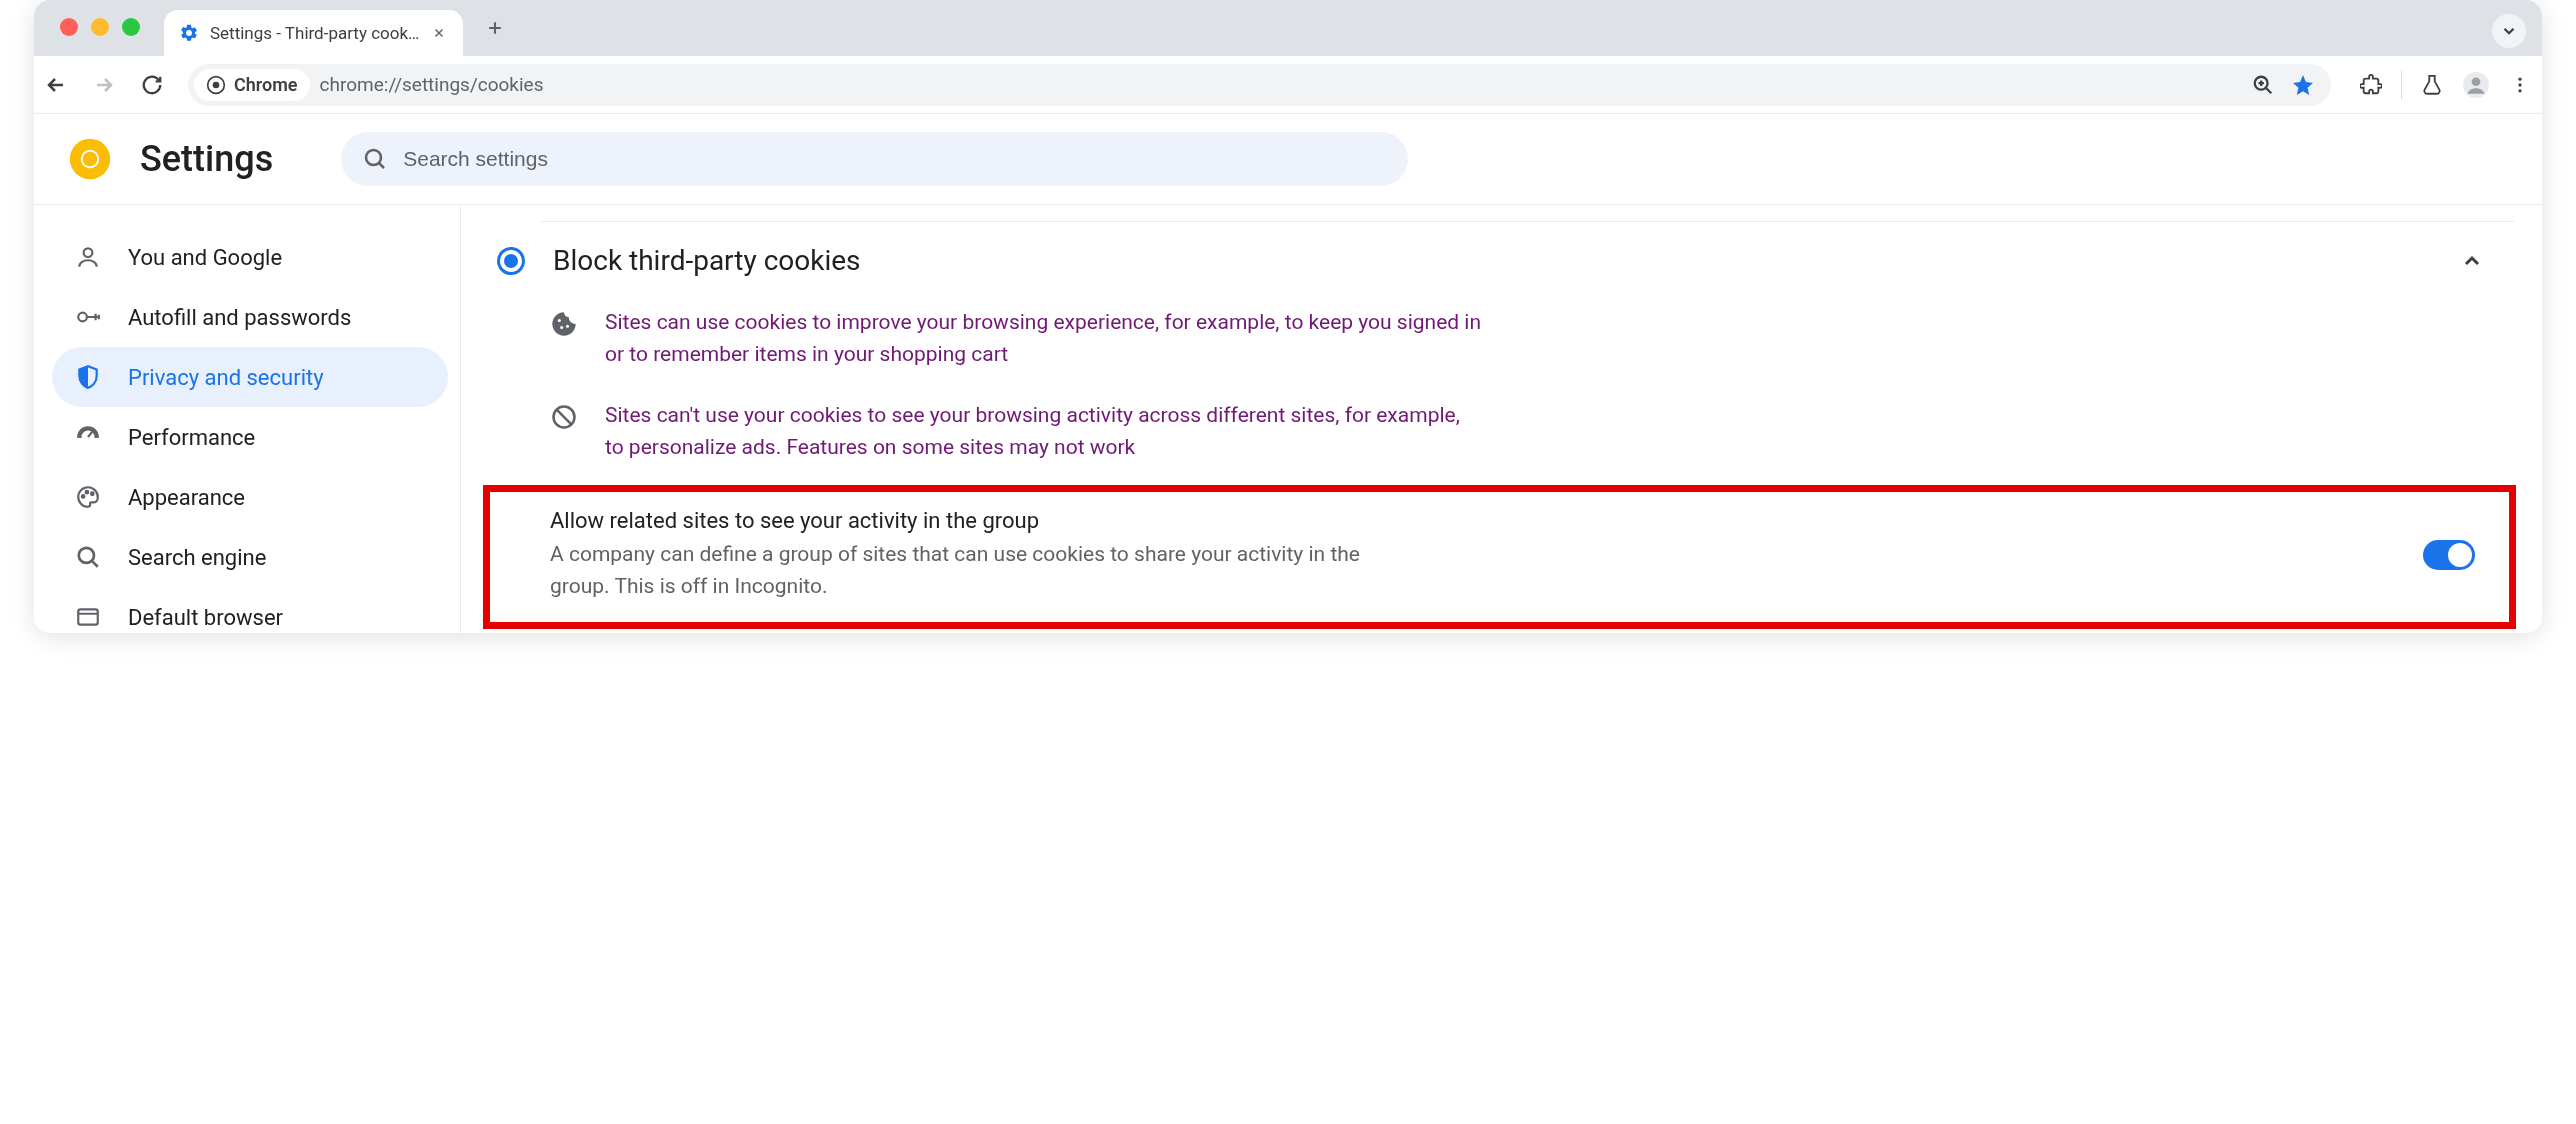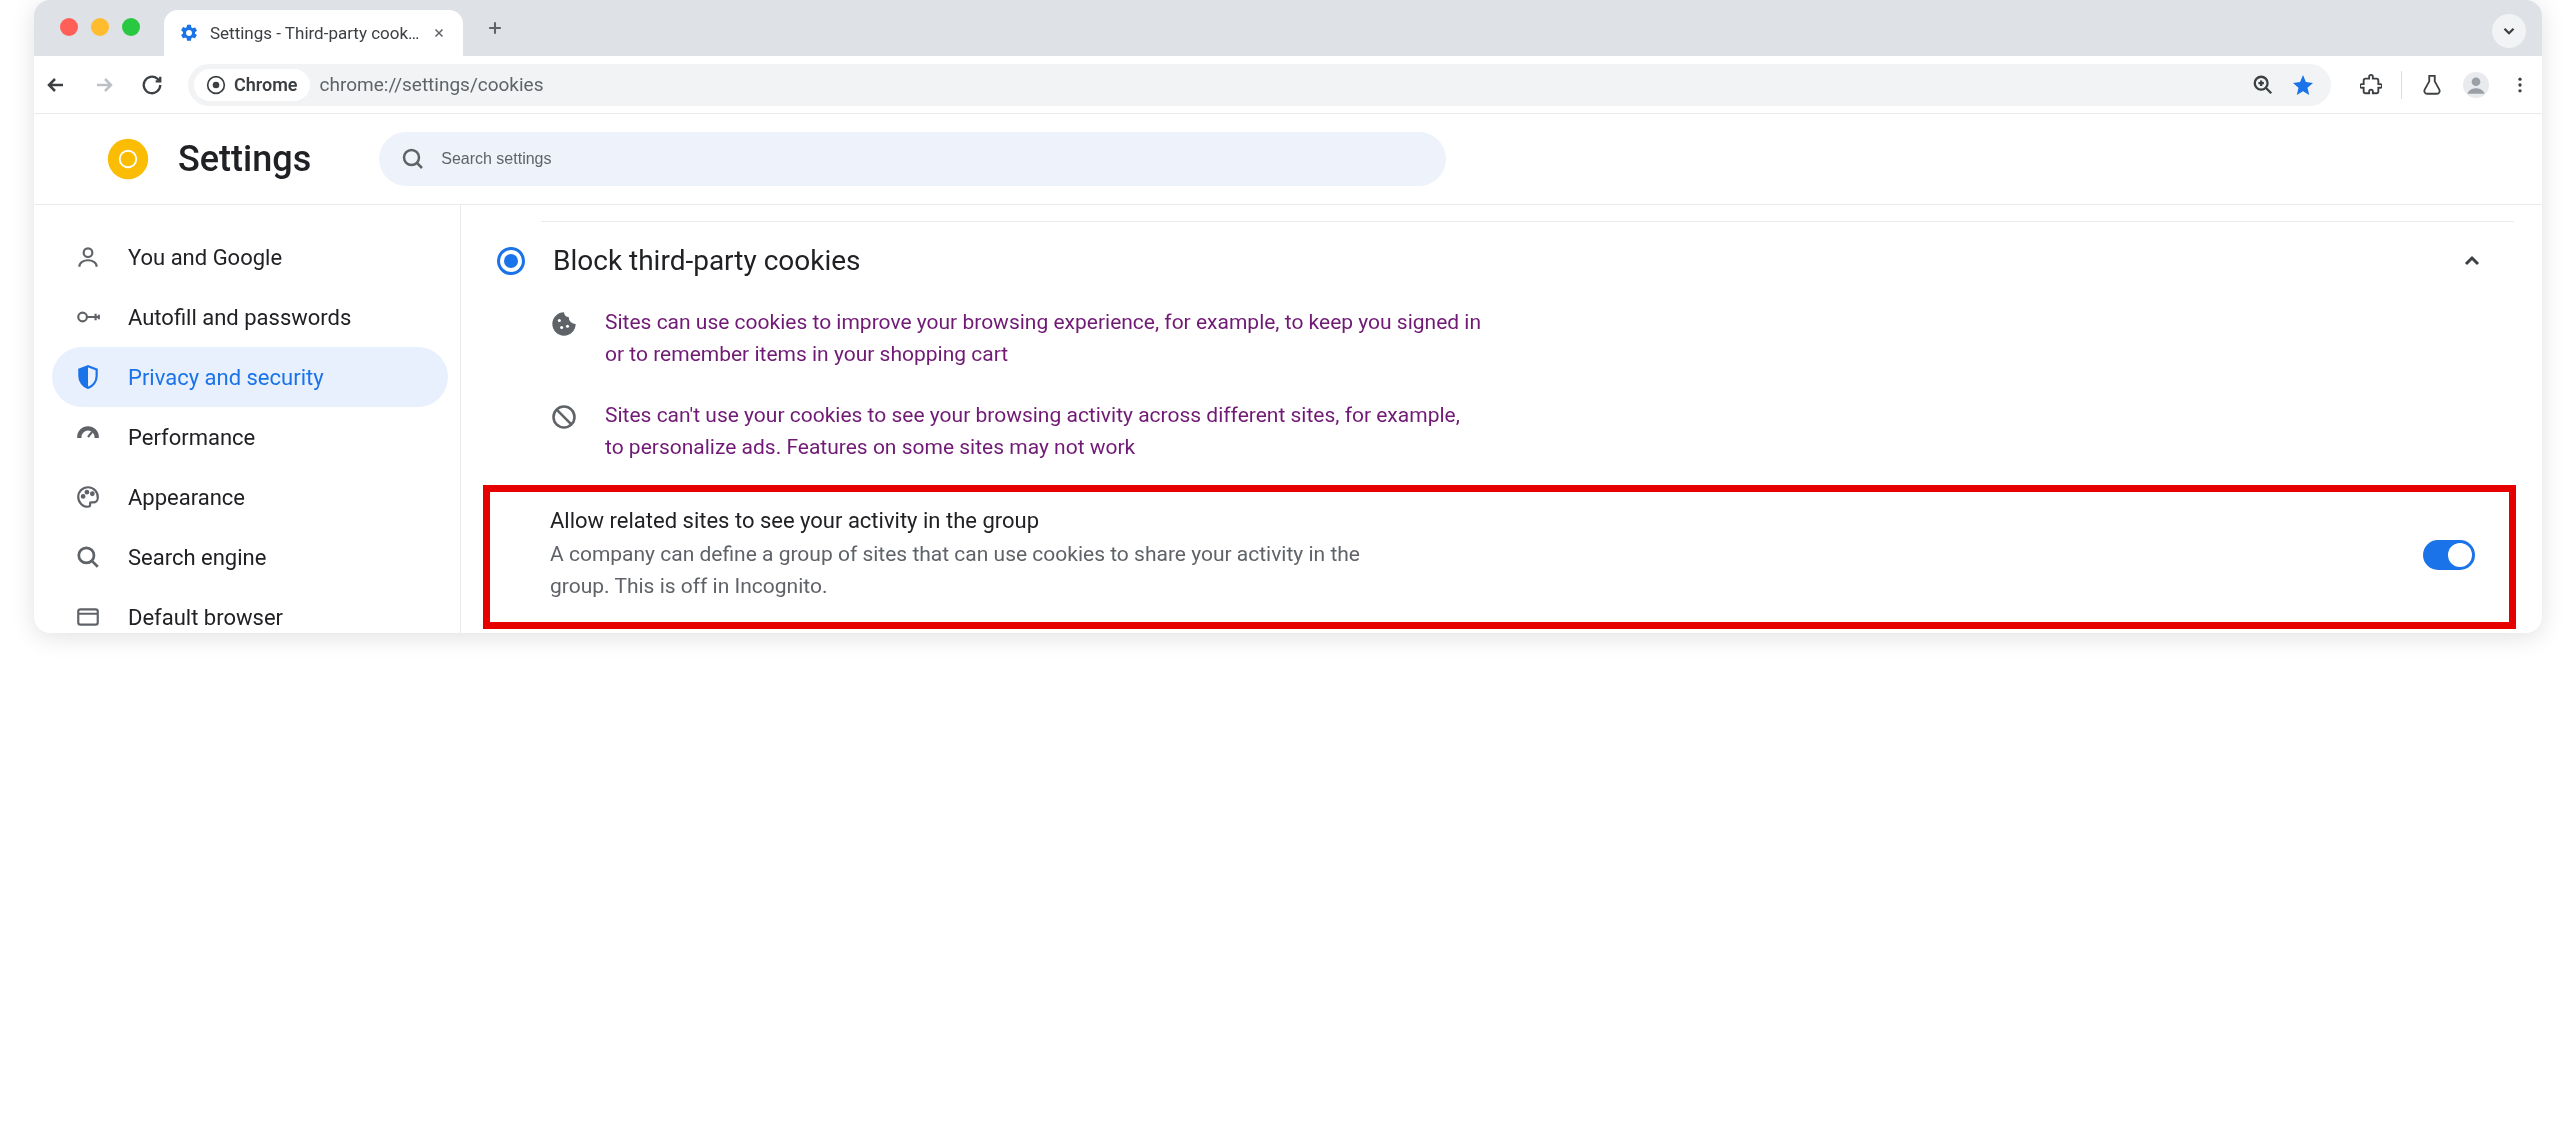--- a/index.html
+++ b/index.html
@@ -97,21 +97,20 @@
   .omnibox-url { flex:1; }
   .toolbar-actions { display:flex; align-items:center; gap:4px; margin-left:4px; }
   .action-btn { width:40px; height:40px; display:flex; align-items:center; justify-content:center; color:#5f6368; cursor:pointer; border-radius:50%; }
   .action-sep { width:1px; height:28px; background:#dadce0; margin:0 6px; }
   
   .settings-header {
     display: flex;
     align-items: center;
     padding: 18px 32px 18px 34px;
     gap: 28px;
-    margin-left: 38px;
   }
   .chrome-logo { width:44px; height:44px; }
   .settings-title { font-size: 36px; font-weight: 500; color:#202124; margin-right: 40px; }
   .search-box {
     flex: 1;
     height: 54px;
     background: #eef2fa;
     border-radius: 27px;
     display: flex;
     align-items: center;
@@ -156,21 +155,21 @@
   }
   .highlight-text { flex:1; }
   .hl-title { font-size:22px; color:#202124; margin-bottom:6px; }
   .hl-desc { font-size:21px; color:#5f6368; line-height:1.5; max-width: 838px; }
   .toggle {
     width:52px; height:30px; background:#1a73e8; border-radius:15px; position:relative; cursor:pointer; flex-shrink:0;
   }
   .toggle .knob {
     position:absolute; right:3px; top:3px; width:24px; height:24px; border-radius:50%; background:#fff;
   }
-  input.search-input { background:transparent; border:none; outline:none; font-size:16px; color:#202124; flex:1; }
+  input.search-input { background:transparent; border:none; outline:none; font-size:21px; color:#202124; flex:1; }
   input.search-input::placeholder { color:#5f6368; }
 </style>
 </head>
 <body>
 
 <div class="browser-window">
 
   <div class="tab-strip">
     <div class="traffic-lights">
       <div class="traffic-light tl-red"></div>

